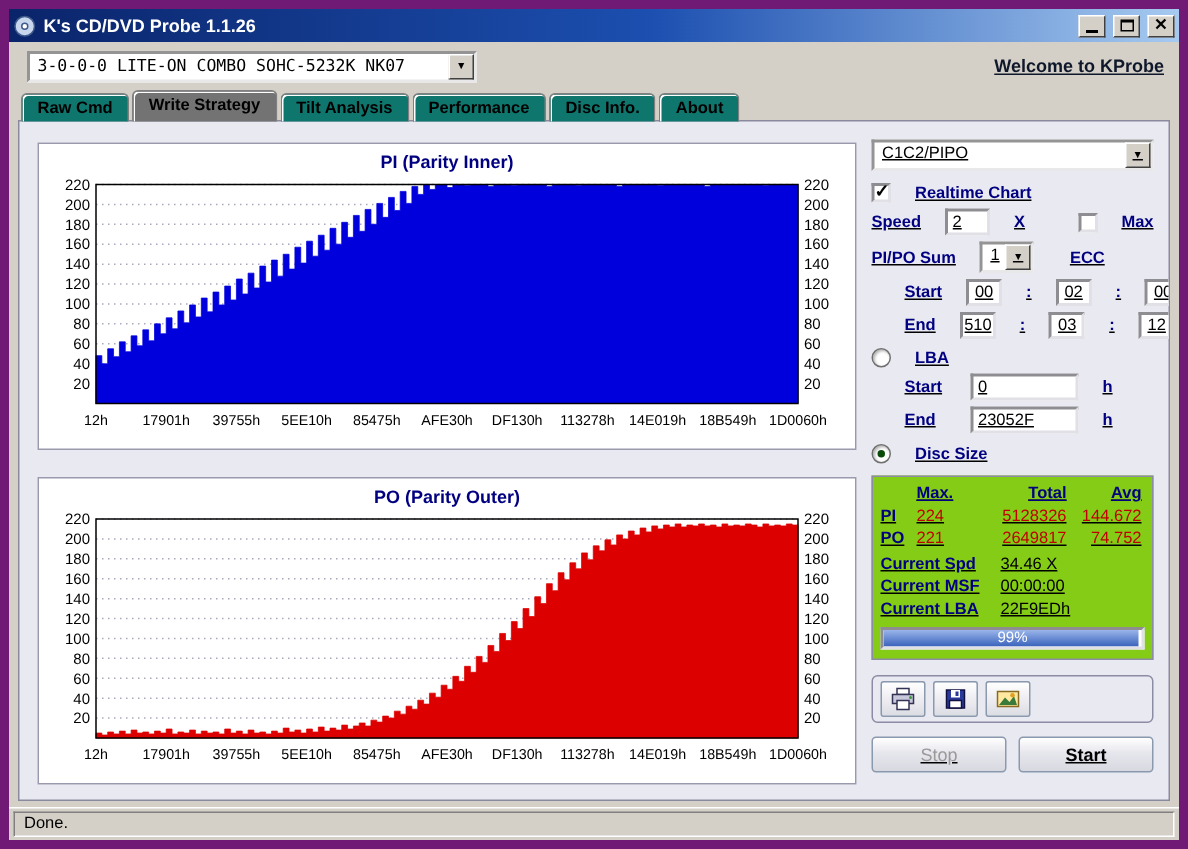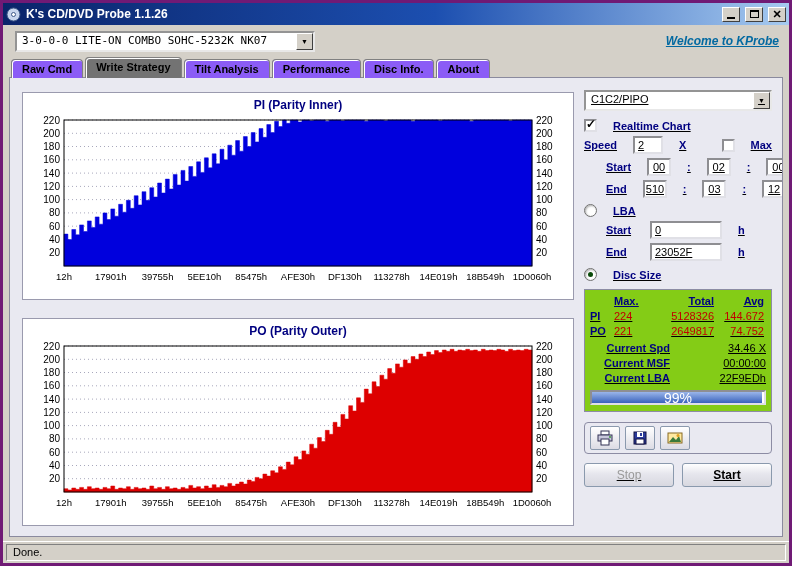--- a/index.html
+++ b/index.html
@@ -5,21 +5,21 @@
   * { box-sizing: border-box; }
   html,body { margin:0; padding:0; }
   body {
     font-family: "Liberation Sans", sans-serif;
     font-size: 11px;
     background:#808080;
   }
   .window {
     width:792px; height:566px;
     background:#d4d0c8;
-    border:3px solid #701a75;
+    border:6px solid #701a75;
     display:flex; flex-direction:column;
     position:relative;
   }
   
   .titlebar {
     height:22px; flex:0 0 22px;
     background:linear-gradient(90deg,#0a246a 0%,#1c4fb0 55%,#a6caf0 100%);
     display:flex; align-items:center; gap:5px; padding:0 3px;
   }
   .app-icon { width:15px; height:15px; display:block; }
@@ -40,25 +40,25 @@
     border:2px inset #e8e8e8; height:21px;
   }
   .combo-text { padding:1px 5px 0; white-space:nowrap; overflow:hidden; }
   .drive-combo { width:300px; }
   .drive-combo .combo-text { font-family:"DejaVu Sans Mono", monospace; font-size:11px; }
   .combo-arrow {
     width:17px; flex:0 0 17px; margin-left:auto;
     background:#d4d0c8; border:1px solid; border-color:#ffffff #404040 #404040 #ffffff;
     display:flex; align-items:center; justify-content:center; font-size:7px; color:#000;
   }
-  .welcome-link { margin-left:auto; color:#0369a1; font-weight:bold; text-decoration:underline; font-size:12px;font-style:italic; }
+  .welcome-link { margin-left:auto; color:#0f172a; font-weight:bold; text-decoration:underline; font-size:12px; }
   
   .tabstrip { display:flex; align-items:flex-end; padding:0 0 0 8px; gap:2px; position:relative; z-index:2; margin-bottom:-1px; }
   .tab {
-    background:#8b5cf6; border:1px solid #808080; border-bottom:none;
+    background:#0f766e; border:1px solid #808080; border-bottom:none;
     border-radius:4px 4px 0 0; padding:3px 10px 3px;
     font-weight:bold; box-shadow:inset 1px 1px 0 #ffffff;
   }
   .tab.active { background:#737373; padding-bottom:5px; box-shadow:inset 1px 1px 0 #ffffff; }
   
   .main {
     flex:1; margin:0 6px 4px; background:#e9e9f1;
     border:1px solid #8a8a9e;
     display:flex; gap:8px; padding:10px 8px 8px 10px; overflow:hidden;
   }
@@ -93,25 +93,25 @@
   .sub .sub-lbl { width:28px; text-align:left; }
   .msf-inp { width:24px; flex:0 0 24px; text-align:center; padding:0 1px; }
   .lba-inp { width:72px; flex:0 0 72px; }
   .colon { color:#000080; font-weight:bold; }
   
   .stats-box { border:1px solid #8c8ca4; margin-top:6px; padding:4px 5px 6px; background:#84cc16; }
   .stats-grid { display:grid; grid-template-columns:24px 34px 66px 50px; line-height:15px; }
   .st-h { color:#000080; font-weight:bold; text-decoration:underline; }
   .st-val { color:#c00000; }
   .tr { text-align:right; }
-  .cur-grid { display:grid; grid-template-columns:80px auto; line-height:15px; margin-top:2px;text-align:right; }
+  .cur-grid { display:grid; grid-template-columns:80px auto; line-height:15px; margin-top:2px; }
   .cur-val { color:#000; }
   .pbar { height:15px; border:2px inset #e0e0e6; background:#fff; position:relative; margin-top:4px; overflow:hidden; }
   .pfill { height:100%; width:0%; background:linear-gradient(180deg,#9ab5ea,#3a63bc); }
-  .ptext { position:absolute; inset:0; text-align:center; font-size:14px; line-height:12px; color:#fff; }
+  .ptext { position:absolute; inset:0; text-align:center; font-size:10px; line-height:12px; color:#fff; }
   
   .icon-box { border:1px solid #8c8ca4; border-radius:4px; margin-top:10px; padding:3px 5px; display:flex; gap:5px; align-items:center; }
   .icon-btn {
     width:30px; height:24px; background:linear-gradient(180deg,#ffffff,#dcdce4);
     border:1px solid #8a99ad; border-radius:2px;
     display:flex; align-items:center; justify-content:center;
   }
   .bt-row { display:flex; gap:8px; margin-top:9px; }
   .btn {
     flex:1; height:24px; border:1px solid #8a99ad; border-radius:3px;
@@ -288,20 +288,28 @@
       </div>
 
       <div class="row">
         <span class="lbl">Speed</span>
         <input class="inp" style="width: 30px; flex: 0 0 30px;" value="2">
         <span class="lbl">X</span>
         <span class="cb" style="margin-left:auto;"></span>
         <span class="lbl">Max</span>
       </div>
 
+      <div class="row">
+        <span class="lbl">PI/PO Sum</span>
+        <div class="combo sum-combo">
+          <span class="combo-text">1</span>
+          <span class="combo-arrow">▼</span>
+        </div>
+        <span class="lbl" style="margin-left:8px;">ECC</span>
+      </div>
 
       <div class="row sub">
         <span class="lbl sub-lbl">Start</span>
         <input class="inp msf-inp" value="00" style="">
         <span class="colon">:</span>
         <input class="inp msf-inp" value="02" style="">
         <span class="colon">:</span>
         <input class="inp msf-inp" value="00" style="">
       </div>
       <div class="row sub">

